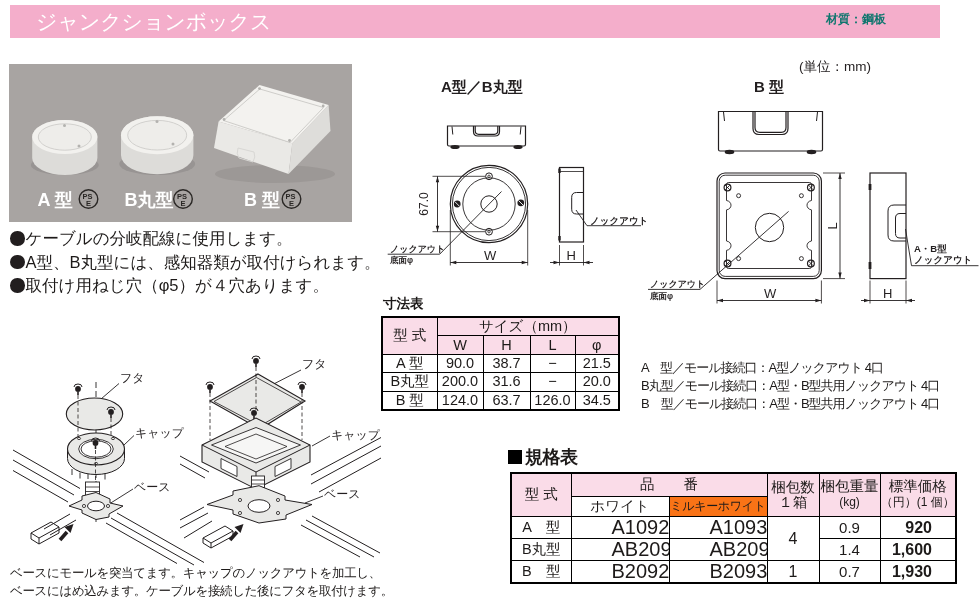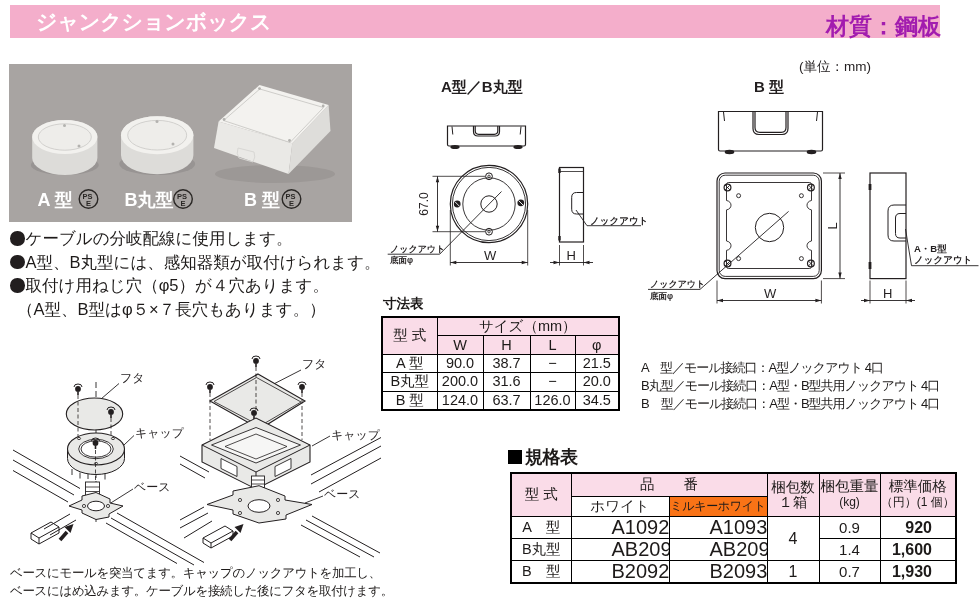--- a/index.html
+++ b/index.html
@@ -1,20 +1,20 @@
 <!DOCTYPE html>
 <html><head>
 <meta charset="utf-8">
 <style>
 html,body{margin:0;padding:0;}
 body{width:980px;height:605px;background:#fff;font-family:"Liberation Sans",sans-serif;position:relative;overflow:hidden;color:#1d1a19;}
 .abs{position:absolute;}
 #topbar{left:10px;top:5px;width:930px;height:33px;background:#f4aecb;}
-#title{left:36px;top:8px;font-size:21px;font-weight:bold;color:#fff;letter-spacing:-0.1px;}
-#zaishitsu{top:11px;left:826px;font-size:23px;font-weight:bold;color:#a21caf;letter-spacing:0px;}
+#title{left:36px;top:8px;font-size:21px;font-weight:normal;color:#fff;letter-spacing:-0.1px;}
+#zaishitsu{top:11px;left:826px;font-size:12px;font-weight:bold;color:#0f766e;letter-spacing:0px;}
 #photo{left:9px;top:64px;width:343px;height:158px;background:#a8a4a2;}
 #bullets{left:10px;top:227px;font-size:16.5px;line-height:23.5px;letter-spacing:0px;}
 .blt{display:inline-block;width:14.5px;height:14.5px;border-radius:50%;background:#221e1f;margin-right:1px;vertical-align:-1.5px;}
 .sq{display:inline-block;width:13.5px;height:13.5px;background:#000;margin-right:3.5px;vertical-align:-0.5px;}
 #caption{left:10px;top:565px;font-size:12.5px;line-height:17.5px;letter-spacing:-0.35px;}
 #sunpo-title{left:383px;top:295px;font-size:13.5px;font-weight:bold;}
 #sunpo{left:381px;top:316px;}
 #sunpo table{border-collapse:collapse;border:2px solid #000;}
 #sunpo td{border:1px solid #000;text-align:center;font-size:14.5px;padding:0;height:17.4px;line-height:17px;}
 #sunpo .pk{background:#fadce8;}
@@ -87,21 +87,20 @@
     <text x="276.5" y="134.5">PS</text>
         <text x="280" y="142">E</text>
   </g>
 </svg>
 </div>
 
 <div class="abs" id="bullets">
 <span class="blt"></span>ケーブルの分岐配線に使用します。<br>
 <span class="blt"></span>A型、B丸型には、感知器類が取付けられます。<br>
 <span class="blt"></span>取付け用ねじ穴（φ5）が４穴あります。<br>
-<span style="padding-left:7px">（A型、B型はφ５×７長穴もあります。）</span>
 </div>
 
 <div class="abs" id="diagram" style="left:0;top:330px;width:395px;height:242px;">
 <svg width="395" height="242" viewBox="0 0 395 242" fill="none" stroke="#231f20" stroke-width="1.1" font-family="Liberation Sans,sans-serif">
 
 <g>
 
   <path d="M13,120 L80,158.5 M13,130 L74,165 M13,140.5 L68,172" stroke-width="1"></path>
   <path d="M117,183 L204,232.5 M111,188 L194,235 M106,193 L177,233.5" stroke-width="1"></path>
   <path d="M70,184 L44,199 M76,190 L50,205" stroke-width="1"></path>

